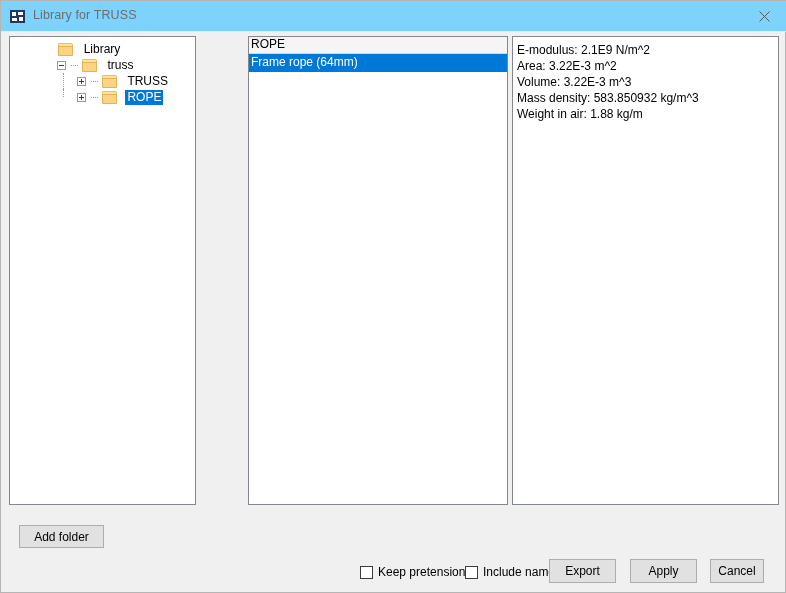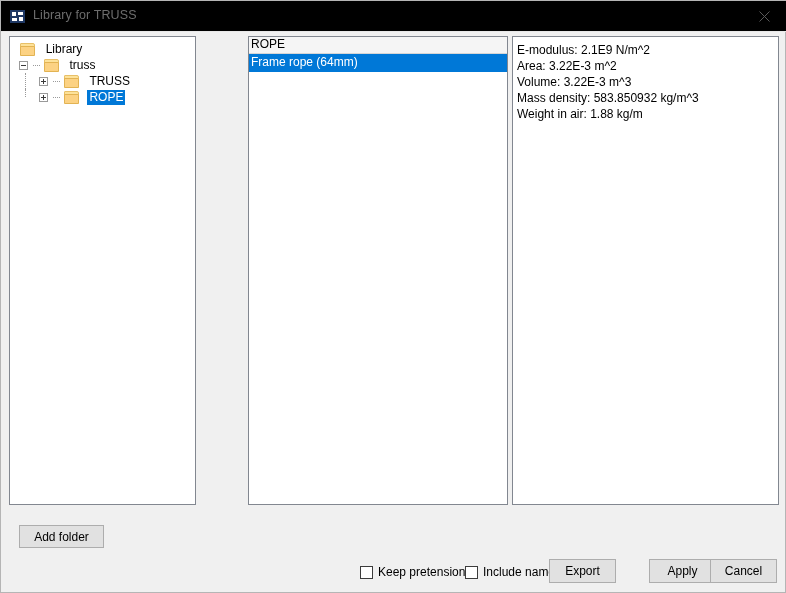--- a/index.html
+++ b/index.html
@@ -22,21 +22,21 @@
     background: #f0f0f0;
     border: 1px solid #b5b5b5;
     box-sizing: border-box;
   }
   
   .titlebar {
     position: absolute;
     left: 0; top: 0;
     width: 786px;
     height: 31px;
-    background: #000000;
+    background: #7dd3fc;
     box-sizing: border-box;
     border-bottom: 1px solid #e8e8e8;
   }
   .title-icon {
     position: absolute;
     left: 9px; top: 8px;
     width: 16px; height: 15px;
   }
   .title-text {
     position: absolute;
@@ -62,21 +62,21 @@
   .close-btn svg { display:block; }
 
   
   .panel {
     position: absolute;
     background: #ffffff;
     border: 1px solid #828790;
     box-sizing: border-box;
     overflow: hidden;
   }
-  #tree-panel  { left: 8px;   top: 35px; width: 187px; height: 469px; }
+  #tree-panel  { left: 8px;   top: 35px; width: 187px; height: 469px; padding-left: 38px; }
   #list-panel  { left: 247px; top: 35px; width: 260px; height: 469px; }
   #props-panel { left: 511px; top: 35px; width: 267px; height: 469px; }
 
   
   .tree { padding: 4px 0 0 0; }
   .tree-row {
     position: relative;
     height: 16px;
     line-height: 16px;
     white-space: nowrap;
@@ -201,22 +201,22 @@
     text-align: center;
     cursor: default;
     padding: 4px;
     line-height: 1;
     display: flex;
     align-items: center;
     justify-content: center;
   }
   #add-folder-btn { left: 18px;  top: 524px; width: 85px; height: 23px; }
   #export-btn     { left: 548px; top: 558px; width: 67px; height: 24px; }
-  #apply-btn      { left: 648px; top: 558px; width: 67px; height: 24px; }
-  #cancel-btn     { left: 709px; top: 558px; width: 67px; height: 24px; }
+  #apply-btn      { left: 629px; top: 558px; width: 67px; height: 24px; }
+  #cancel-btn     { left: 709px; top: 558px; width: 54px; height: 24px; }
 
   .check-wrap {
     position: absolute;
     height: 16px;
     display: flex;
     align-items: center;
     white-space: nowrap;
     font-size: 12px;
   }
   #keep-pretension-wrap { left: 359px; top: 563px; }

